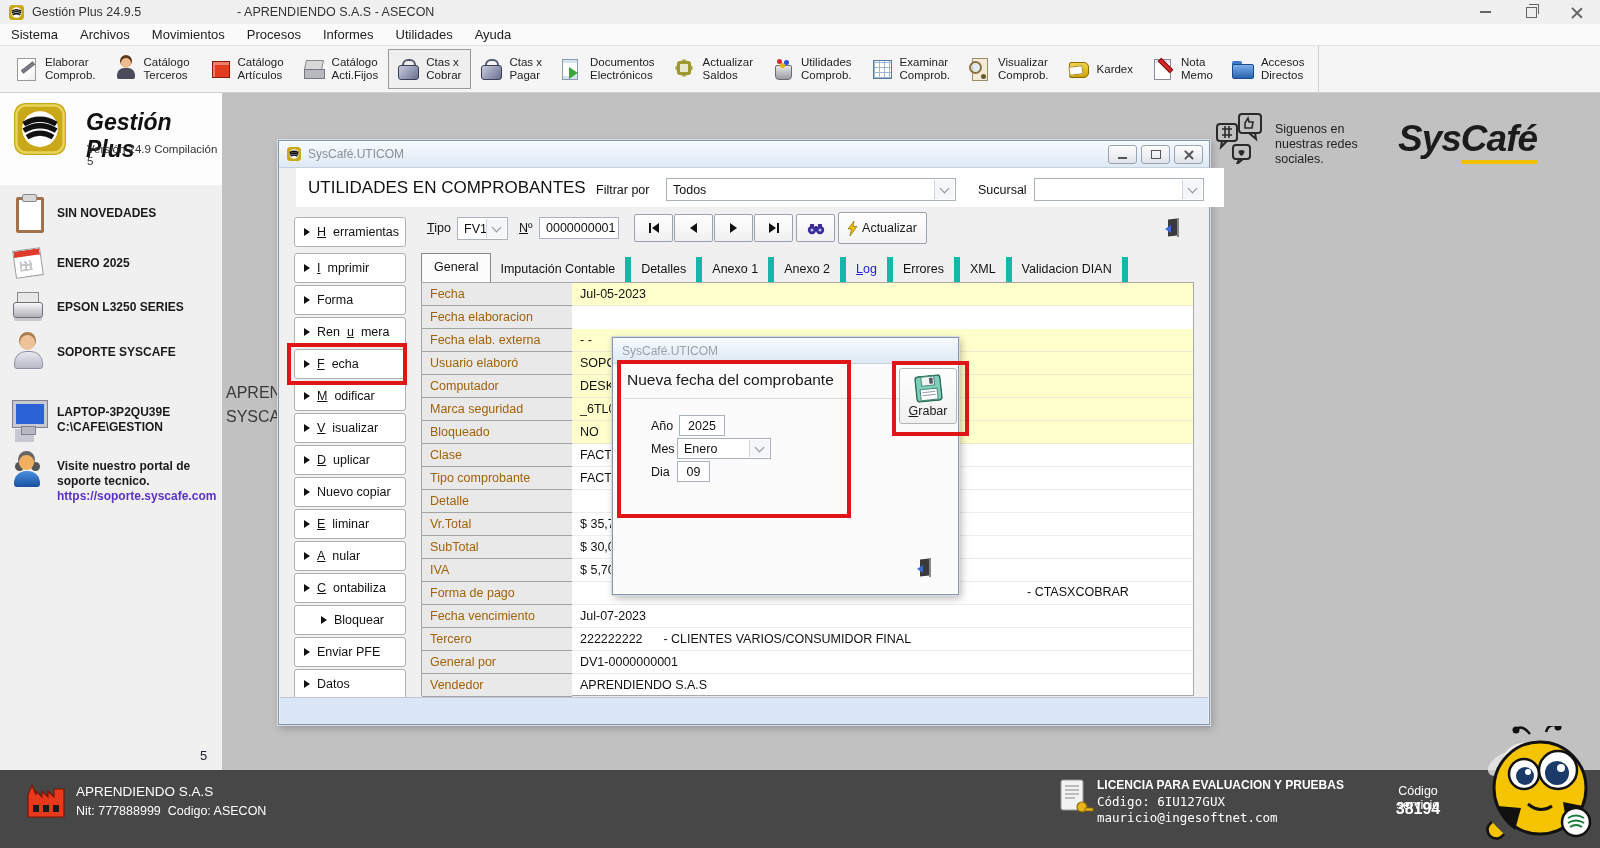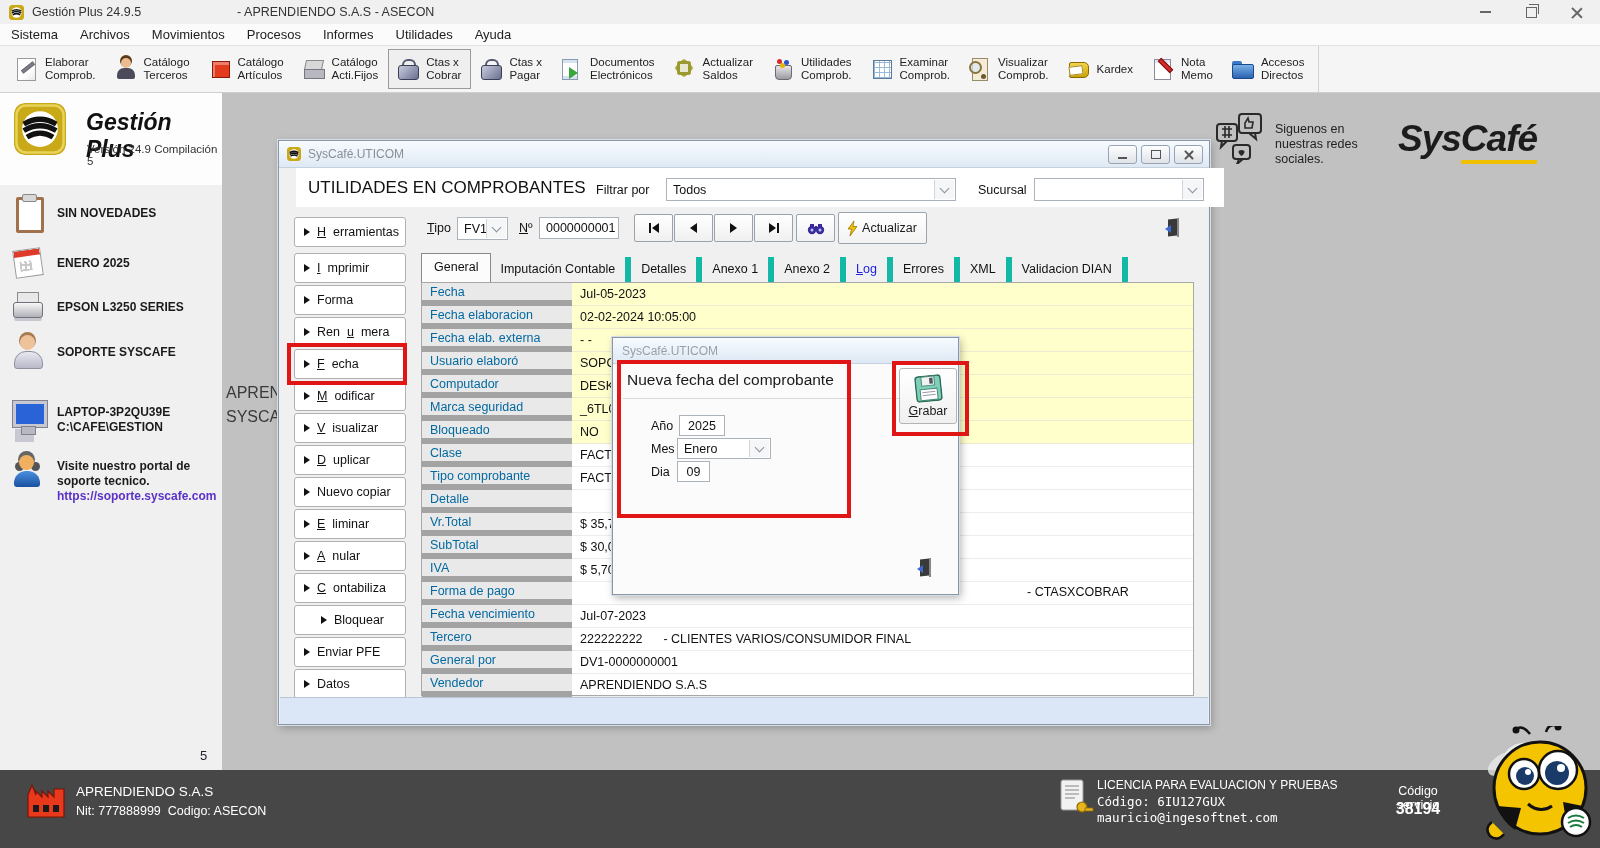--- a/index.html
+++ b/index.html
@@ -124,21 +124,21 @@
   .tab.active{border:1px solid #888;border-bottom:none;background:#fcfcfc;padding:6px 12px 8px;margin-right:-1px;position:relative;z-index:2;}
   .tab.blue{color:#2020dd;}
   .tab.blue u{color:#2020dd;}
   
   .sidebtn{position:absolute;left:15px;width:112px;height:30px;background:#fff;border:1px solid #b0b0b0;border-radius:3px;
            display:flex;align-items:center;font-size:12.5px;color:#111;padding-left:9px;box-sizing:border-box;gap:7px;}
   .sidebtn:before{content:"";width:0;height:0;border:4px solid transparent;border-left:6px solid #111;border-right:none;}
   
   .form{position:absolute;left:142px;top:141px;width:773px;height:414px;background:#fff;border:1px solid #a8a8a8;box-sizing:border-box;}
   .frow{display:flex;height:23px;}
-  .flabel{width:150px;background:#e9e9e9;border-bottom:6px solid #a3a3a3;box-sizing:border-box;font-size:12.5px;display:flex;align-items:center;padding-left:8px;color:#0369a1;}
+  .flabel{width:150px;background:#e9e9e9;border-bottom:1px solid #a3a3a3;box-sizing:border-box;font-size:12.5px;display:flex;align-items:center;padding-left:8px;color:#a16207;}
   .fval{flex:1;border-bottom:1px solid #ececec;box-sizing:border-box;font-size:12.5px;display:flex;align-items:center;padding-left:8px;color:#111;position:relative;}
   .fval.yl{background:#ffffcc;border-bottom:1px solid #ecead0;}
   .frag{position:absolute;left:455px;top:3px;}
   .win-bottom{position:absolute;left:1px;top:556px;width:928px;height:26px;background:#dbe7f6;border-top:1px solid #b9c6d6;}
   
   .door{position:relative;width:20px;height:20px;}
   .door .panel{position:absolute;left:7px;top:1px;width:9px;height:17px;background:#3a3a3a;transform:skewY(-6deg);}
   .door .frame{position:absolute;left:16px;top:0;width:2px;height:19px;background:#888;}
   .door .arr{position:absolute;left:0;top:7px;width:0;height:0;border:4px solid transparent;border-right:6px solid #3a6ad4;}
   
@@ -153,21 +153,21 @@
   .dlg-hr{position:absolute;left:10px;top:60px;width:325px;height:1px;background:#d8d8d8;}
   .dlg-lab{position:absolute;font-size:12.5px;color:#111;}
   .dlg-inp{position:absolute;height:21px;background:#fff;border:1px solid #aab2bc;box-sizing:border-box;font-size:12.5px;
            display:flex;align-items:center;justify-content:center;color:#111;}
   .grabar{position:absolute;left:286px;top:30px;width:56px;height:54px;background:linear-gradient(#fff,#f0f0f0);
           border:1px solid #b4b4b4;border-radius:3px;display:flex;flex-direction:column;align-items:center;justify-content:center;font-size:12.5px;gap:2px;}
   
   .statusbar{position:absolute;left:0;top:770px;width:1600px;height:78px;background:#474747;color:#fff;}
   .sb-co{position:absolute;left:76px;top:14px;font-size:13.5px;}
   .sb-nit{position:absolute;left:76px;top:34px;font-size:12.5px;}
-  .lic1{position:absolute;left:1097px;top:8px;font-size:12px;font-weight:normal;}
+  .lic1{position:absolute;left:1097px;top:8px;font-size:12px;font-weight:bold;}
   .lic2{position:absolute;left:1097px;top:24px;font-size:12.5px;font-family:"DejaVu Sans Mono",monospace;}
   .lic3{position:absolute;left:1097px;top:40px;font-size:12.5px;font-family:"DejaVu Sans Mono",monospace;}
   .serv-l{position:absolute;left:1380px;top:14px;width:76px;text-align:center;font-size:12.5px;}
   .serv-v{position:absolute;left:1380px;top:30px;width:76px;text-align:center;font-size:16px;font-weight:bold;}
 </style>
 </head>
 <body>
 
 <div class="screen">
 
@@ -447,21 +447,20 @@
     <div class="sidebtn" style="top:496px;">Enviar PFE</div>
     <div class="sidebtn" style="top:528px;">Datos</div>
 
     <div class="form">
       <div class="frow">
           <div class="flabel">Fecha</div>
           <div class="fval yl">Jul-05-2023</div>
         </div>
       <div class="frow">
           <div class="flabel">Fecha elaboracion</div>
-          <div class="fval yl">02-02-2024 10:05:00</div>
         </div>
       <div class="frow">
           <div class="flabel">Fecha elab. externa</div>
           <div class="fval yl">- -</div>
         </div>
       <div class="frow">
           <div class="flabel">Usuario elaboró</div>
           <div class="fval yl">SOPO</div>
         </div>
       <div class="frow">

